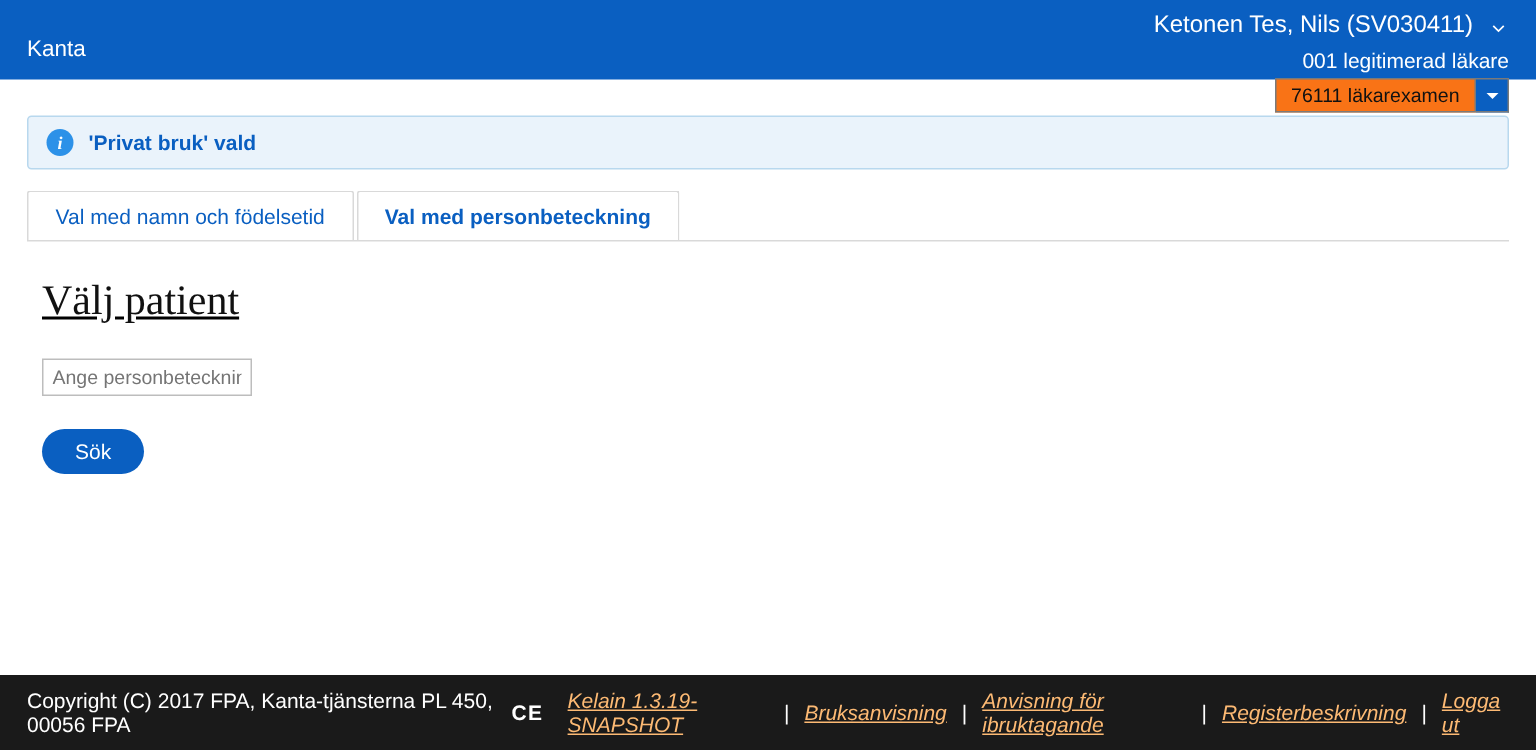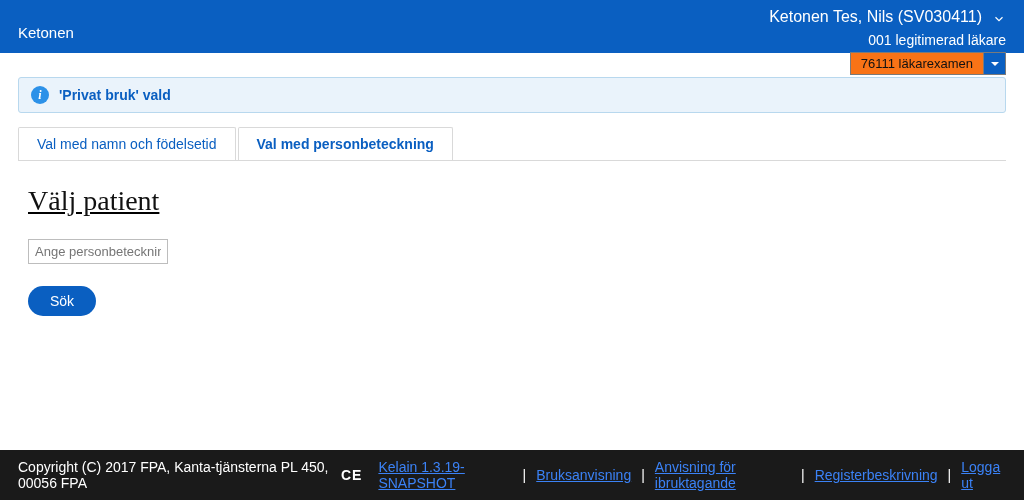--- a/index.html
+++ b/index.html
@@ -81,30 +81,30 @@
   .footer {
     background:#1a1a1a;
     color:#fff;
     font-size: 14px;
     padding: 9px 18px;
     display:flex;
     align-items:center;
     gap: 8px;
   }
   .footer .grow { flex:1; }
-  .footer a { color:#3b82f6; text-decoration: underline; cursor:pointer; }
+  .footer a { color:#fdba74; text-decoration: underline; cursor:pointer;font-style:italic; }
   .footer .sep { color:#fff; padding: 0 2px; }
   .ce-mark { font-weight:700; letter-spacing:1px; }
   .chev { width:14px; height:14px; }
 </style>
 </head>
 <body>
 
 <div class="header">
-  <div class="app-sub">Ketonen</div>
+  <div class="app-sub">Kanta</div>
 
   <div class="header-right">
     <div class="user-line">
       <span>Ketonen Tes, Nils (SV030411)</span>
       <svg class="chev" viewBox="0 0 24 24">
           <path d="M6 9l6 6 6-6" stroke="#fff" stroke-width="2" fill="none"></path>
         </svg>
     </div>
     <div class="role-line">001 legitimerad läkare</div>
     <div class="role-select">

